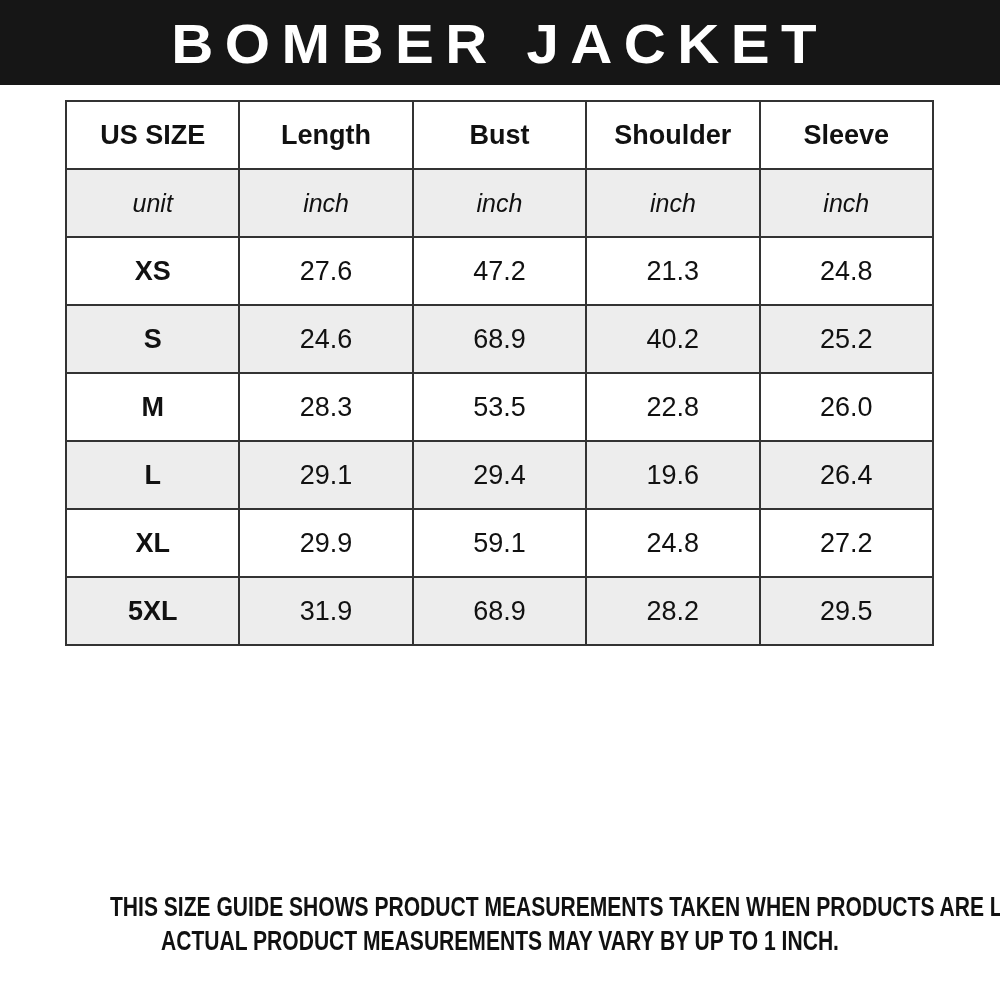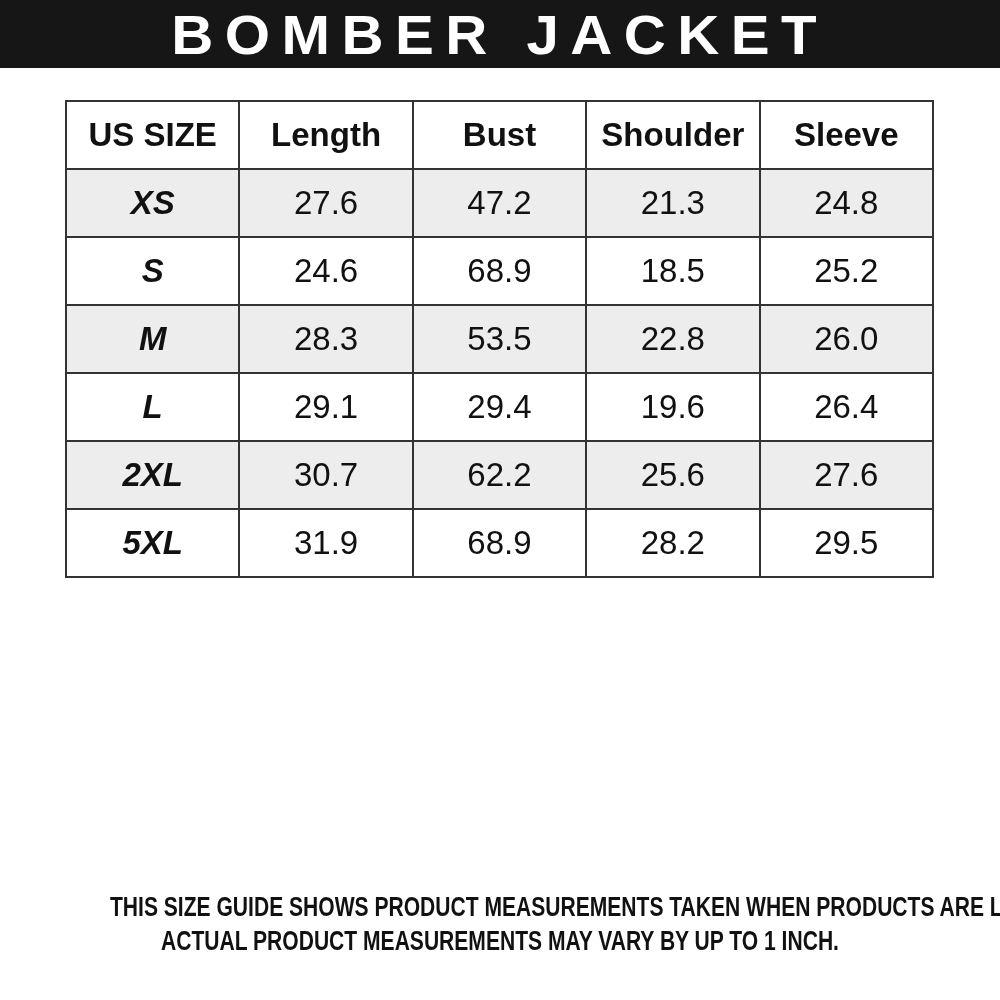--- a/index.html
+++ b/index.html
@@ -7,21 +7,21 @@
     width: 1000px; height: 1000px;
     background: #ffffff;
     font-family: "Liberation Sans", sans-serif;
     overflow: hidden;
   }
   .page { position: relative; width: 1000px; height: 1000px; background: #ffffff; }
 
   
   .header-bar {
     position: absolute; top: 0; left: 0;
-    width: 1000px; height: 68px;
+    width: 1000px; height: 85px;
     background: #161616;
     display: flex; align-items: center; justify-content: center;
   }
   .title {
     color: #ffffff;
     font-weight: bold;
     font-size: 56px;
     letter-spacing: 11px;
     white-space: nowrap;
     transform: scaleX(1.04);
@@ -37,37 +37,37 @@
   table.size-table {
     border-collapse: collapse;
     width: 869px;
     table-layout: fixed;
   }
   .size-table th, .size-table td {
     border: 2px solid #333333;
     text-align: center;
     vertical-align: middle;
     height: 68px;
-    font-size: 33px;
+    font-size: 27px;
     color: #111111;
     padding: 0;
     overflow: hidden;
   }
   .size-table thead th {
     font-weight: bold;
     background: #ffffff;
   }
   .size-table tbody tr:nth-child(odd) td { background: #ededed; }
   .size-table tbody tr:nth-child(even) td { background: #ffffff; }
   .size-table tr.unit-row td {
     font-style: italic;
     font-size: 25px;
     font-weight: normal;
   }
-  .size-table td.size-col { font-weight: bold; font-style: italic; }
+  .size-table td.size-col { font-weight: bold; }
 
   
   .footer-note {
     position: absolute; left: 0; top: 890px; width: 1000px;
     text-align: center;
     color: #111111;
   }
   .footer-note .note-line {
     font-weight: bold;
     font-size: 27px;
@@ -91,54 +91,61 @@
       <thead>
         <tr>
           <th>US SIZE</th>
           <th>Length</th>
           <th>Bust</th>
           <th>Shoulder</th>
           <th>Sleeve</th>
         </tr>
       </thead>
       <tbody>
+          <tr class="unit-row">
+            <td class="size-col">unit</td>
+            <td>inch</td>
+            <td>inch</td>
+            <td>inch</td>
+            <td>inch</td>
+          </tr>
           <tr>
             <td class="size-col">XS</td>
             <td>27.6</td>
             <td>47.2</td>
             <td>21.3</td>
             <td>24.8</td>
           </tr>
           <tr>
             <td class="size-col">S</td>
             <td>24.6</td>
             <td>68.9</td>
-            <td>18.5</td>
+            <td>40.2</td>
             <td>25.2</td>
           </tr>
           <tr>
             <td class="size-col">M</td>
             <td>28.3</td>
             <td>53.5</td>
             <td>22.8</td>
             <td>26.0</td>
           </tr>
           <tr>
             <td class="size-col">L</td>
             <td>29.1</td>
             <td>29.4</td>
             <td>19.6</td>
             <td>26.4</td>
           </tr>
           <tr>
-            <td class="size-col">2XL</td>
-            <td>30.7</td>
-            <td>62.2</td>
-            <td>25.6</td>
-            <td>27.6</td>
+            <td class="size-col">XL</td>
+            <td>29.9</td>
+            <td>59.1</td>
+            <td>24.8</td>
+            <td>27.2</td>
           </tr>
           <tr>
             <td class="size-col">5XL</td>
             <td>31.9</td>
             <td>68.9</td>
             <td>28.2</td>
             <td>29.5</td>
           </tr>
         </tbody>
     </table>

